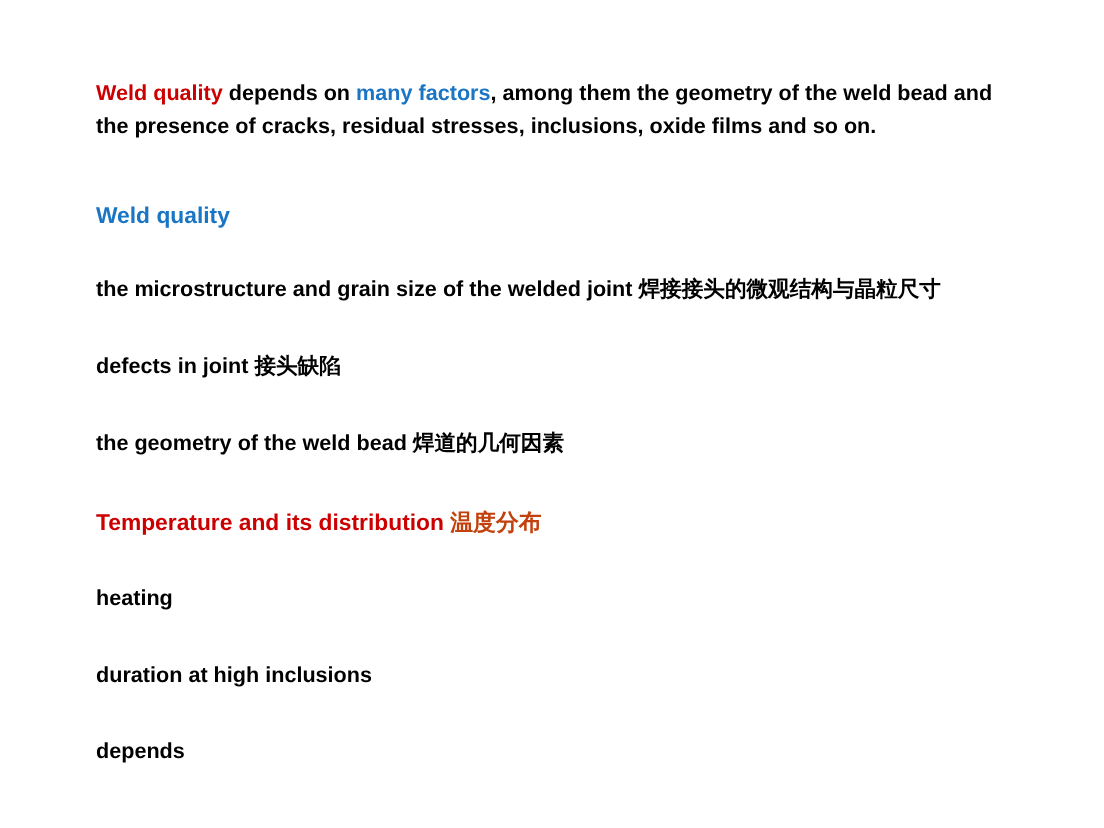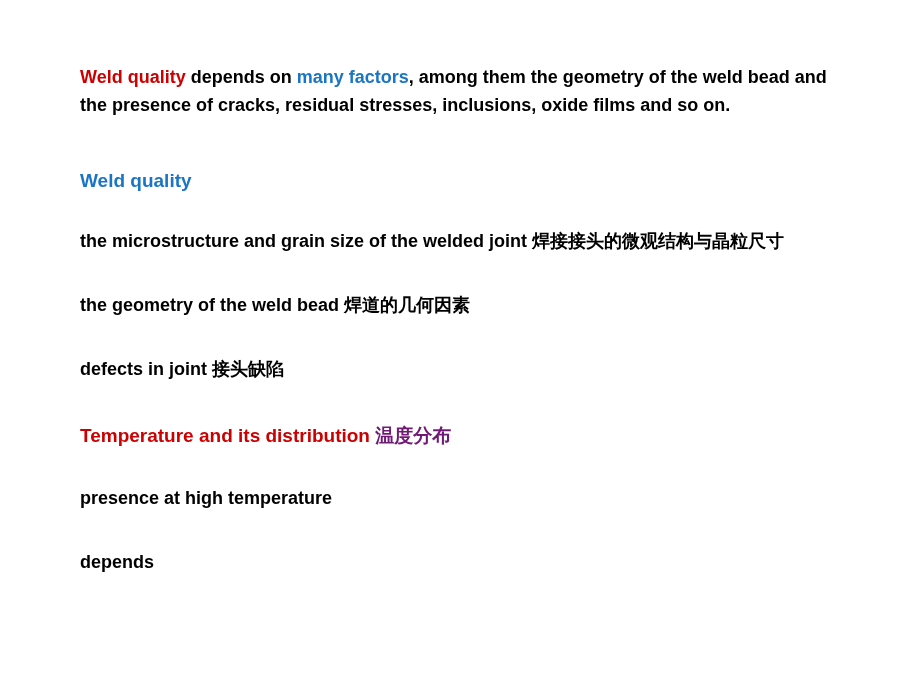--- a/index.html
+++ b/index.html
@@ -60,23 +60,24 @@
 </head>
 <body>
 
 <div class="intro-paragraph">
   <span class="weld-quality-red">Weld quality</span><span> depends on </span><span class="many-factors-blue">many factors</span><span>, among them the geometry of the weld bead and the presence of cracks, residual stresses, inclusions, oxide films and so on.</span>
 </div>
 
 <div class="section">
   <div class="section-heading">Weld quality</div>
   <div class="section-item">the microstructure and grain size of the welded joint 焊接接头的微观结构与晶粒尺寸</div>
+  <div class="section-item">defects in joint   接头缺陷</div>
   <div class="section-item">the geometry of the weld bead   焊道的几何因素</div>
-  <div class="section-item">defects in joint   接头缺陷</div>
 </div>
 
 <div class="section">
   <div class="section-heading red">
-    <span>Temperature and its distribution</span><span style="color:#701a75; font-weight:bold;"> 温度分布</span>
+    <span>Temperature and its distribution</span><span style="color:#c2410c; font-weight:bold;"> 温度分布</span>
   </div>
-  <div class="section-item">presence at high temperature</div>
+  <div class="section-item">heating</div>
+  <div class="section-item">duration at high inclusions</div>
   <div class="section-item">depends</div>
 </div>
 
 </body></html>

